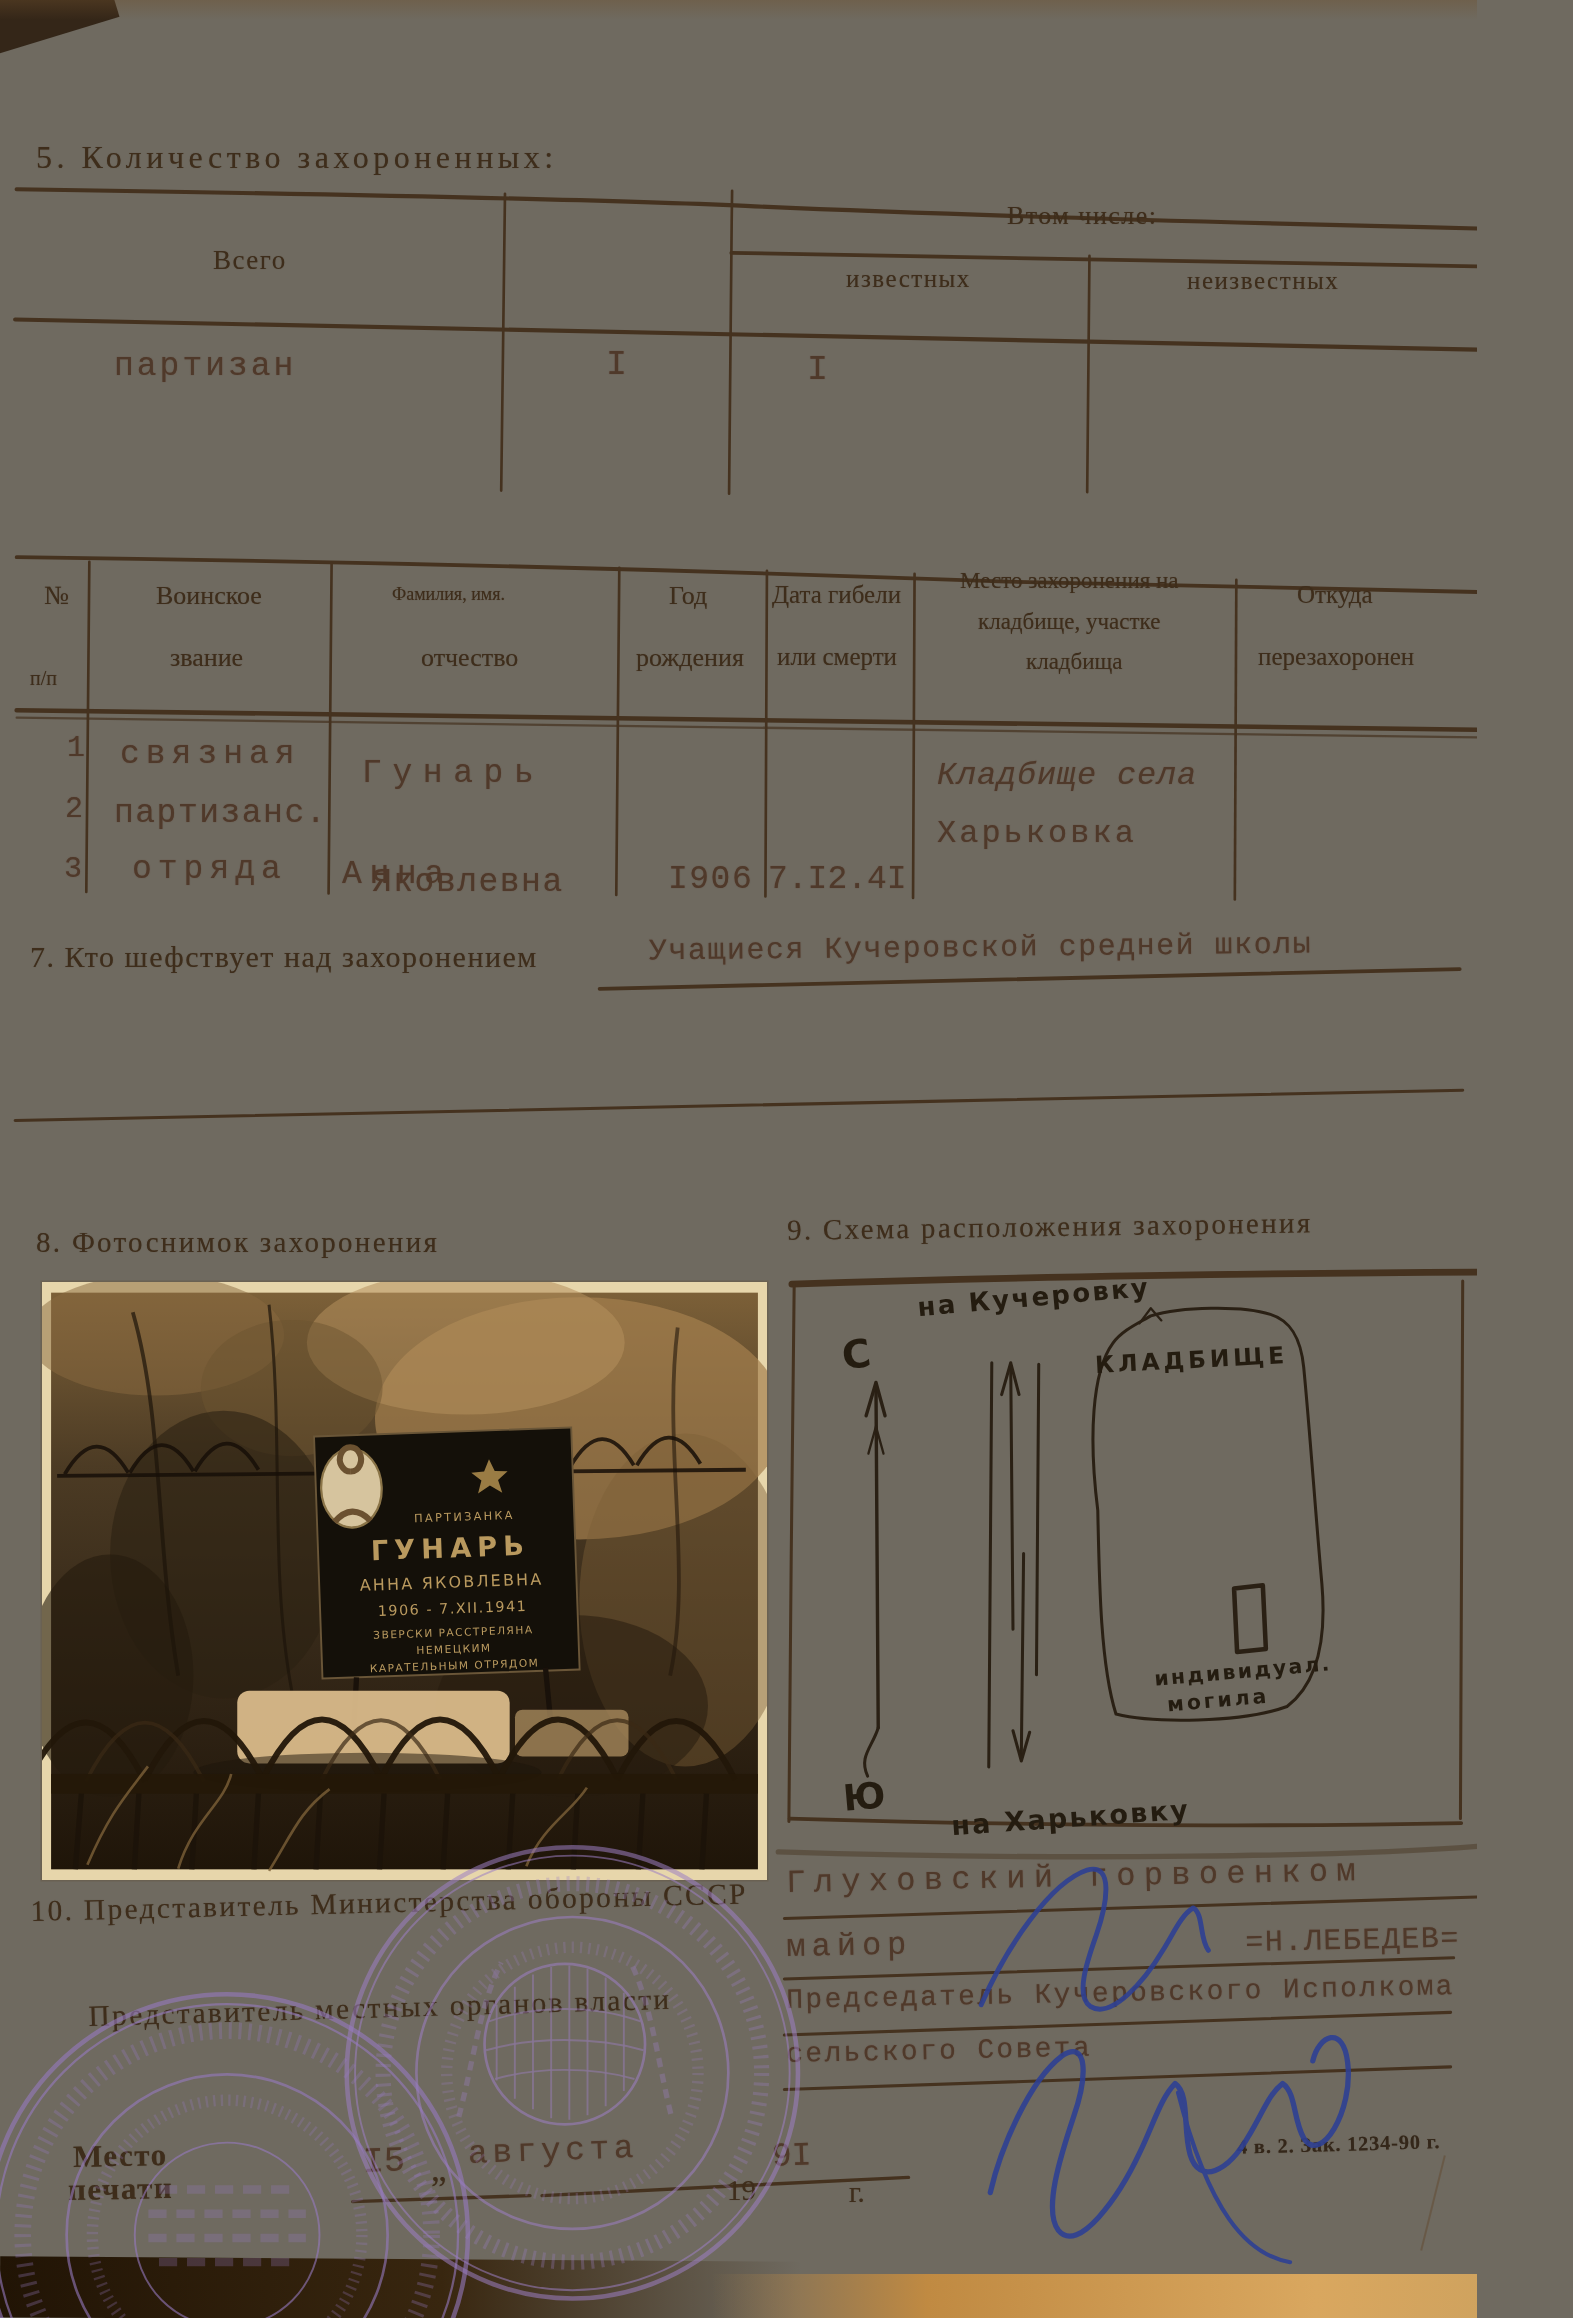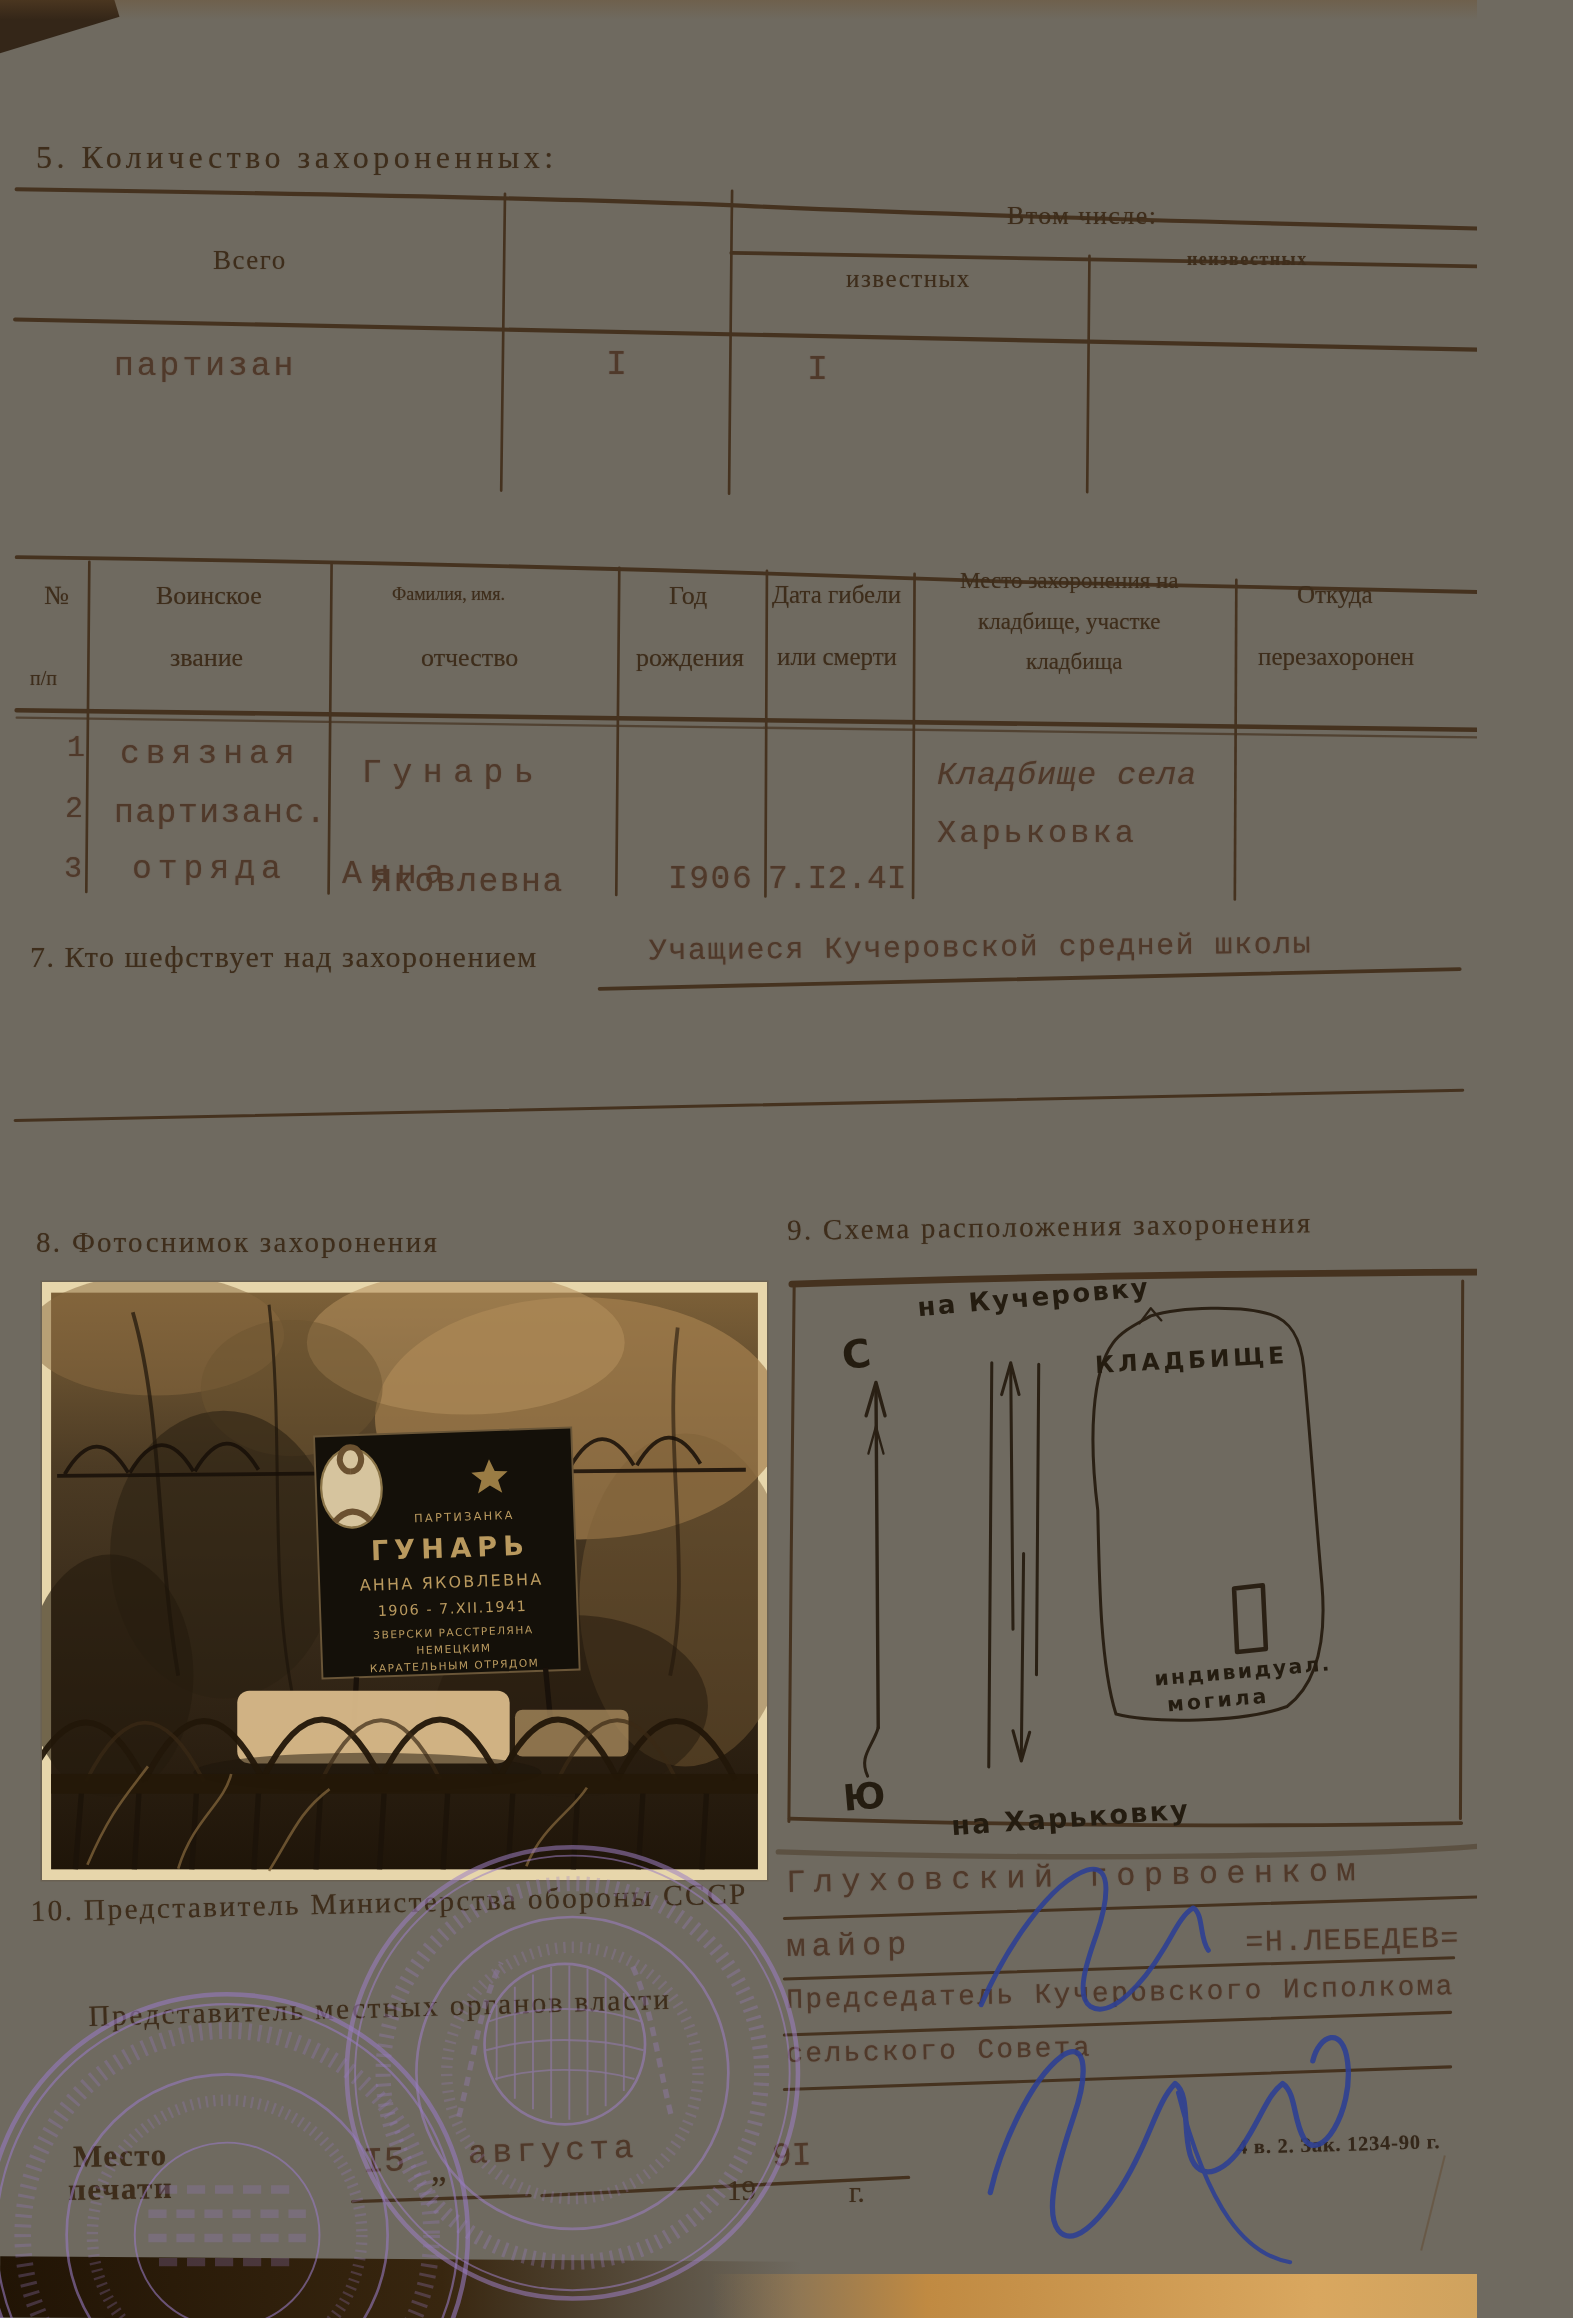--- a/index.html
+++ b/index.html
@@ -84,21 +84,21 @@
       <path d="M1450,1995 C1438,1900 1442,1812 1470,1774 C1482,1757 1505,1747 1520,1738 C1560,1726 1640,1724 1678,1736 C1704,1744 1718,1766 1722,1806 C1730,1888 1738,2004 1746,2092 C1752,2162 1742,2222 1700,2254 C1640,2276 1522,2276 1474,2264 C1454,2200 1452,2096 1450,1995 Z" stroke-width="4"></path>
       <path d="M1505,1748 L1520,1728 L1534,1744" stroke-width="3"></path>
       <path d="M1630,2098 L1668,2094 L1672,2178 L1634,2182 Z" stroke-width="6"></path>
     </g>
   </svg>
 
   <div class="abs serif" style="left:36px;top:139px;font-size:32px;letter-spacing:4.5px;">5. Количество захороненных:</div>
   <div class="abs serif" style="left:213px;top:245px;font-size:27px;letter-spacing:1.5px;">Всего</div>
   <div class="abs serif" style="left:1007px;top:201px;font-size:26px;letter-spacing:1.5px;">Втом числе:</div>
   <div class="abs serif" style="left:846px;top:265px;font-size:25px;letter-spacing:1.5px;">известных</div>
-  <div class="abs serif" style="left:1187px;top:249px;font-size:18px;letter-spacing:1.5px;font-weight:bold;">неизвестных</div>
+  <div class="abs serif" style="left:1187px;top:267px;font-size:25px;letter-spacing:1.5px;">неизвестных</div>
   <div class="abs mono" style="left:114px;top:348px;font-size:33px;letter-spacing:3px;">партизан</div>
   <div class="abs mono" style="left:606px;top:345px;font-size:35px;">I</div>
   <div class="abs mono" style="left:807px;top:350px;font-size:35px;">I</div>
 
 
   <div class="abs serif" style="left:44px;top:581px;font-size:26px;">№</div>
   <div class="abs serif" style="left:30px;top:667px;font-size:20px;text-align:right;">п/п</div>
   <div class="abs serif" style="left:156px;top:581px;font-size:26px;">Воинское</div>
   <div class="abs serif" style="left:170px;top:643px;font-size:26px;">звание</div>
   <div class="abs serif" style="left:392px;top:584px;font-size:18px;">Фамилия, имя.</div>

